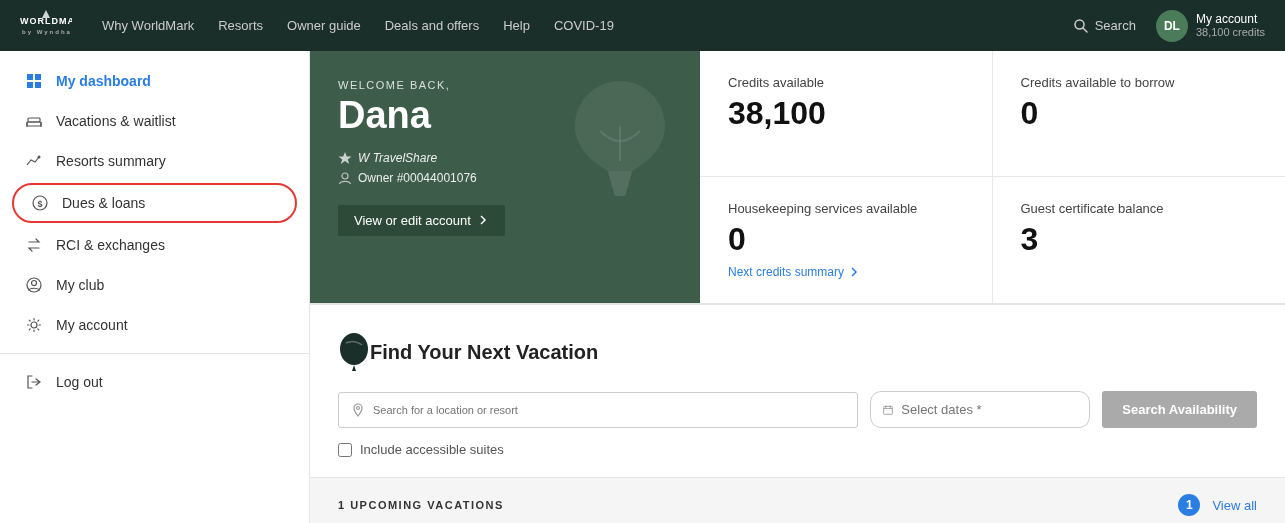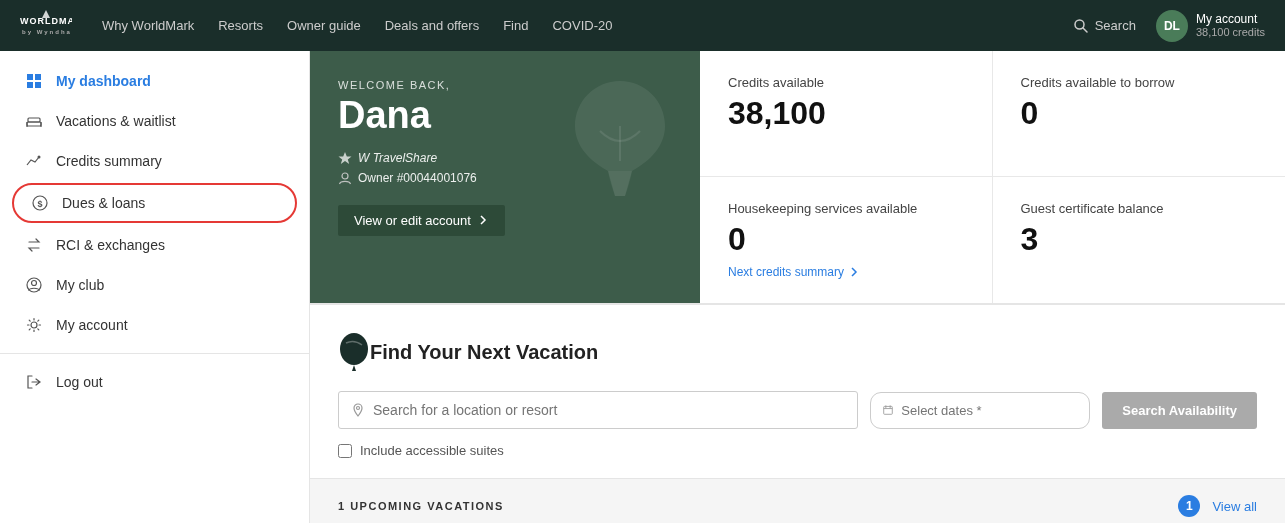--- a/index.html
+++ b/index.html
@@ -270,21 +270,21 @@
       gap: 8px;
       border: 1px solid #ccc;
       border-radius: 3px;
       padding: 10px 12px;
       background: #fff;
       flex: 1;
     }
     .search-field input {
       border: none;
       outline: none;
-      font-size: 14px;
+      font-size: 11px;
       color: #999;
       flex: 1;
       background: transparent;
     }
     .date-field {
       display: flex;
       align-items: center;
       gap: 8px;
       border: 1px solid #ccc;
       border-radius: 11px;
@@ -379,22 +379,22 @@
         <text x="2" y="24" fill="#aaa" font-size="6" letter-spacing="2">by Wyndham</text>
         <polygon points="26,0 30,8 22,8" fill="white" opacity="0.8"></polygon>
       </svg>
     </span>
   </div>
   <div class="nav-links">
     <a class="nav-link">Why WorldMark</a>
     <a class="nav-link">Resorts</a>
     <a class="nav-link">Owner guide</a>
     <a class="nav-link">Deals and offers</a>
-    <a class="nav-link">Find</a>
-    <a class="nav-link">COVID-20</a>
+    <a class="nav-link">Help</a>
+    <a class="nav-link">COVID-19</a>
   </div>
   <div class="nav-right">
     <div class="nav-search">
       <svg class="icon-svg" viewBox="0 0 16 16" fill="none">
         <circle cx="6.5" cy="6.5" r="4.5" stroke="#ccc" stroke-width="1.5"></circle>
         <line x1="10" y1="10" x2="14" y2="14" stroke="#ccc" stroke-width="1.5" stroke-linecap="round"></line>
       </svg>
       <span>Search</span>
     </div>
     <div class="nav-account">
@@ -432,21 +432,21 @@
       </span>
       <span>Vacations &amp; waitlist</span>
     </a>
     <a class="sidebar-item">
       <span class="sidebar-icon">
         <svg width="16" height="16" viewBox="0 0 16 16" fill="none">
           <polyline points="1,12 5,7 9,9 13,4" stroke="#555" stroke-width="1.2" fill="none"></polyline>
           <circle cx="13" cy="4" r="1.5" fill="#555"></circle>
         </svg>
       </span>
-      <span>Credits summary</span>
+      <span>Resorts summary</span>
     </a>
     <a class="sidebar-item highlighted">
       <span class="sidebar-icon">
         <svg width="16" height="16" viewBox="0 0 16 16" fill="none">
           <circle cx="8" cy="8" r="7" stroke="#555" stroke-width="1.2"></circle>
           <text x="8" y="12" text-anchor="middle" fill="#555" font-size="9" font-weight="700">$</text>
         </svg>
       </span>
       <span>Dues &amp; loans</span>
     </a>

